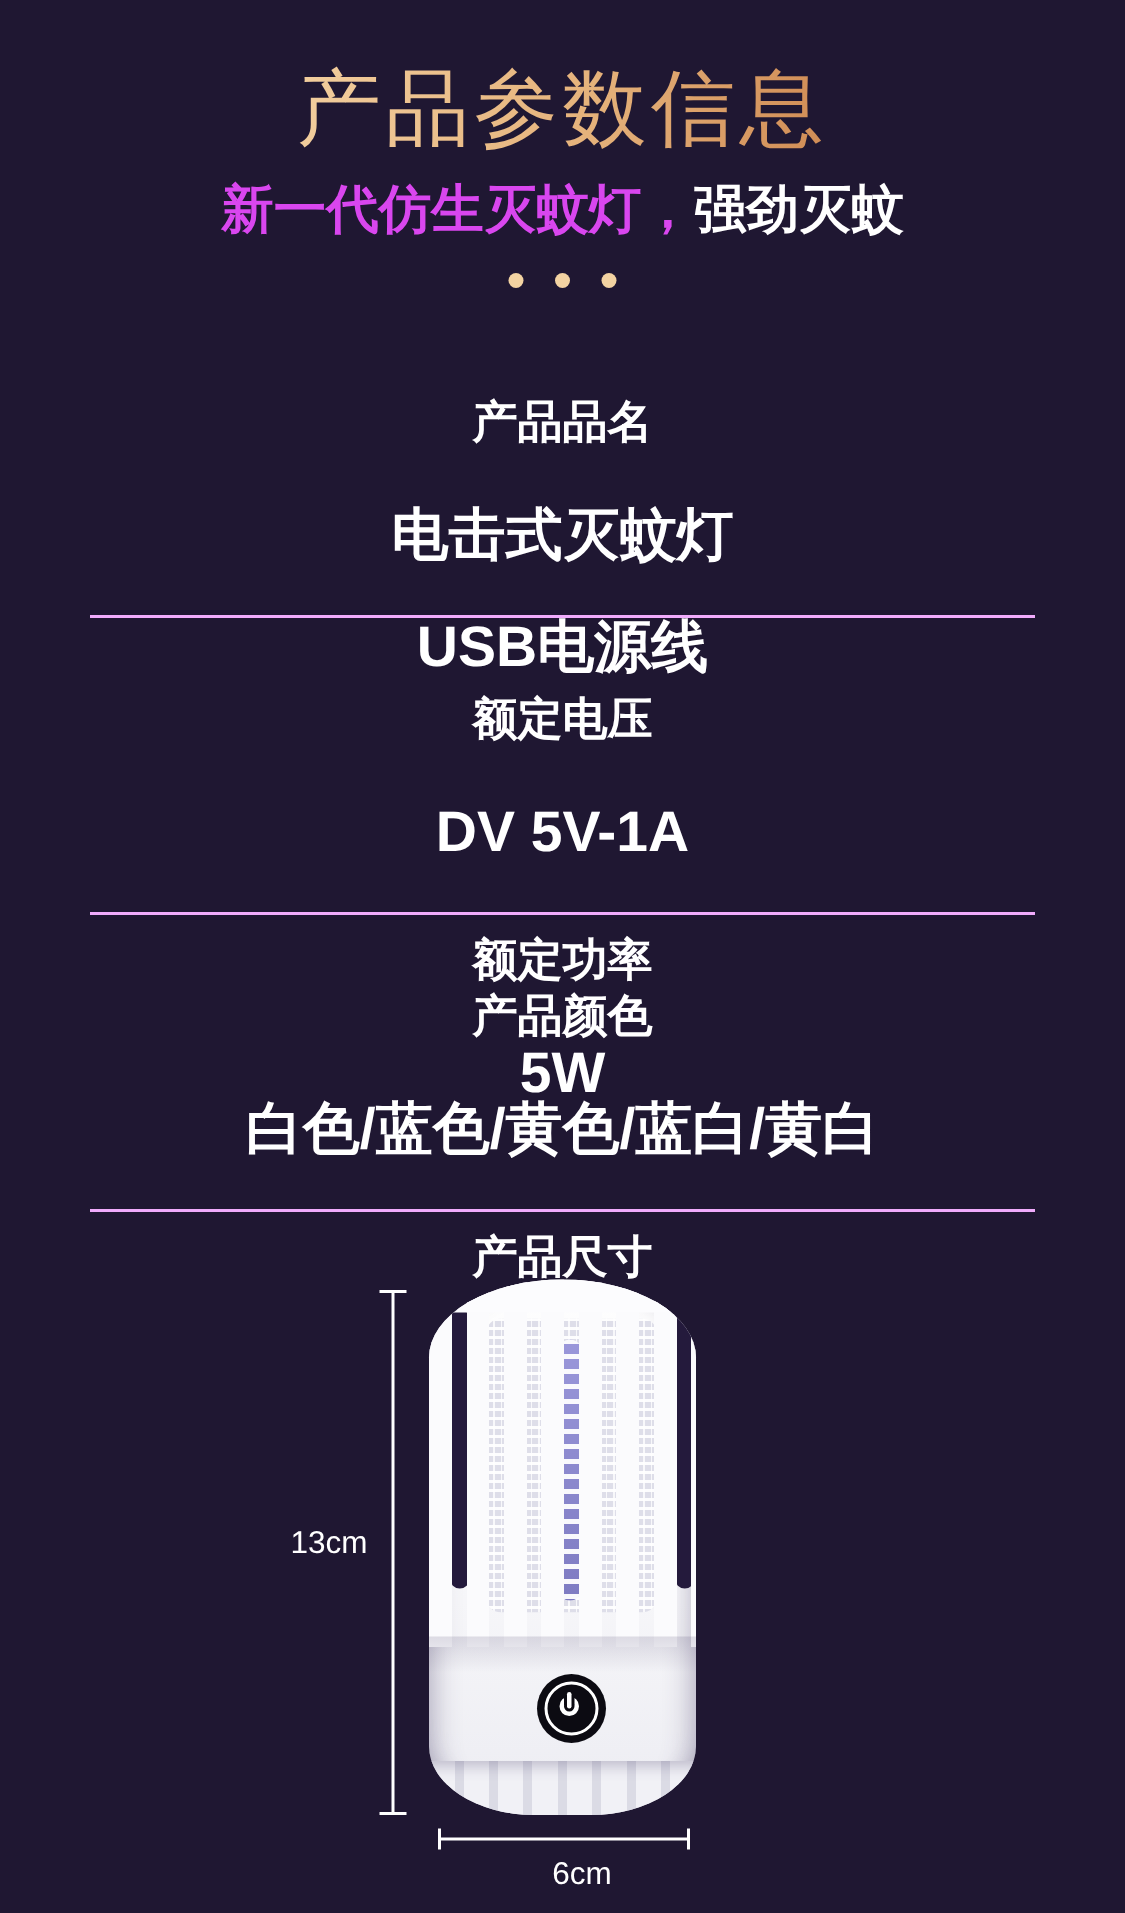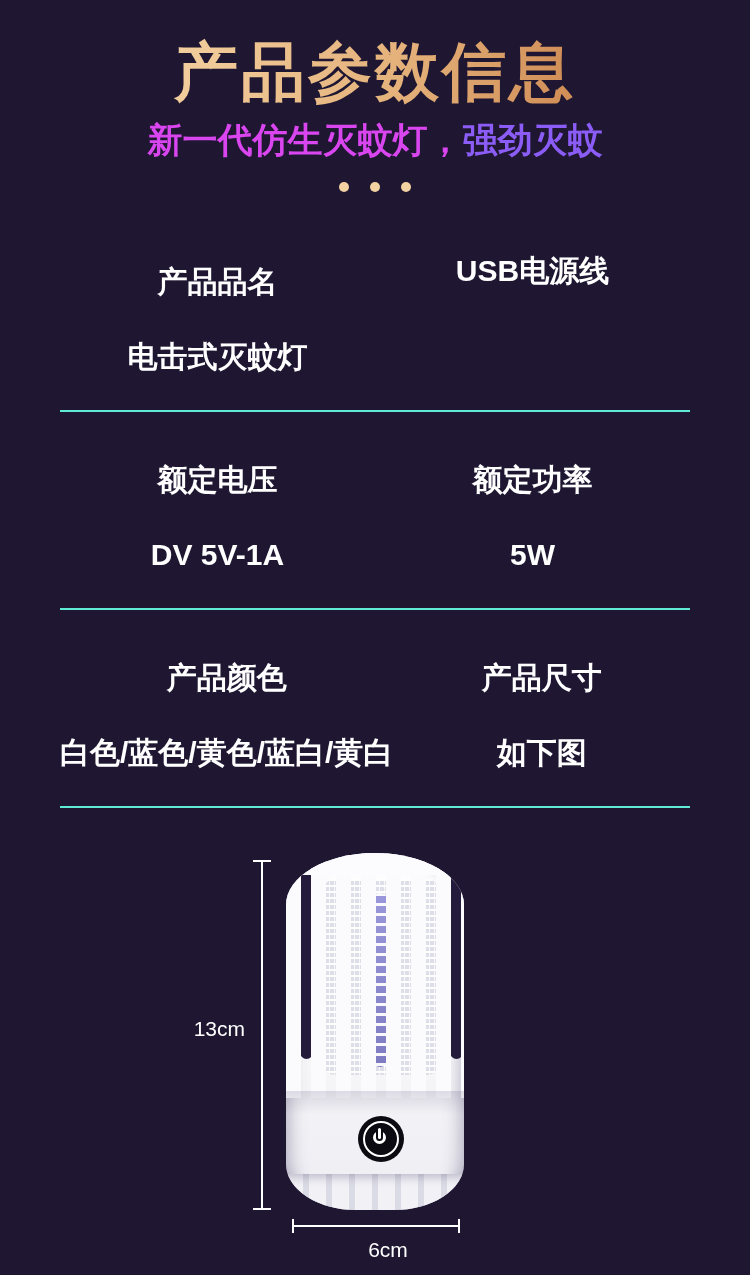--- a/index.html
+++ b/index.html
@@ -7,39 +7,39 @@
   body {
     background: #1F1732;
     font-family: "Liberation Sans", "DejaVu Sans", sans-serif;
     overflow: hidden;
     position: relative;
   }
 
   
   .header { padding-top: 34px; text-align: center; }
   .main-title {
-    font-size: 64px; font-weight: 700; letter-spacing: 3px; line-height: 76px;
+    font-size: 56px; font-weight: 400; letter-spacing: 3px; line-height: 76px;
     color: #E3AC74;
     background: linear-gradient(95deg, #F2CE9E 0%, #E5B27B 55%, #D08C55 100%);
     -webkit-background-clip: text; background-clip: text;
     -webkit-text-fill-color: transparent;
     display: inline-block;
   }
   .subtitle { margin-top: 6px; font-size: 35px; font-weight: 700; line-height: 48px; }
   .subtitle .part1 { color: #d946ef; }
-  .subtitle .part2 { color: #8b5cf6; }
+  .subtitle .part2 { color: #ffffff; }
   .dots { margin-top: 18px; height: 10px; display: flex; justify-content: center; gap: 21px; }
   .dot { width: 10px; height: 10px; border-radius: 50%; background: #F3D3A2; }
 
   
   .specs { margin: 22px 60px 0; }
-  .spec-section { display: flex; height: 198px; border-bottom: 2px solid #5eead4; }
+  .spec-section { display: flex; height: 198px; border-bottom: 2px solid #f0abfc; flex-direction: column; }
   .spec-cell { flex: 1; text-align: center; color: #FFFFFF; }
   .spec-label { margin-top: 50px; font-size: 30px; font-weight: 700; line-height: 36px; white-space: nowrap; }
-  .spec-value { margin-top: 39px; font-size: 30px; font-weight: 700; line-height: 36px; white-space: nowrap; }
+  .spec-value { margin-top: 39px; font-size: 38px; font-weight: 700; line-height: 36px; white-space: nowrap; }
 
   
   .figure { position: relative; height: 461px; }
 
   .lamp {
     position: absolute; left: 286px; top: 45px; width: 178px; height: 357px;
     border-radius: 89px 89px 70px 70px / 52px 52px 46px 46px;
     background: linear-gradient(180deg, #FEFEFE 0%, #F6F6F9 60%, #ECECF2 100%);
     overflow: hidden;
     box-shadow: inset 12px 0 18px -8px rgba(62,52,96,.30),

